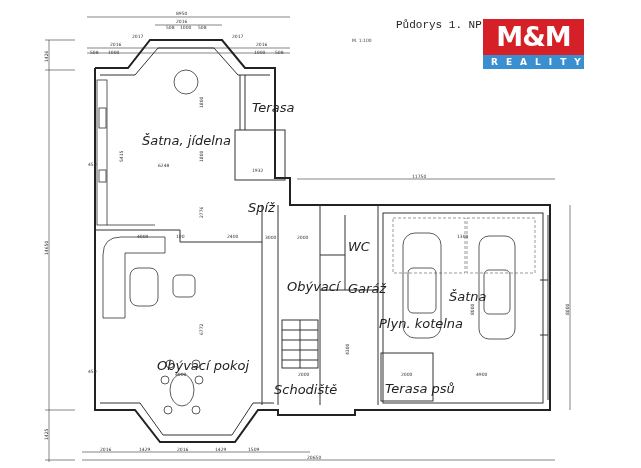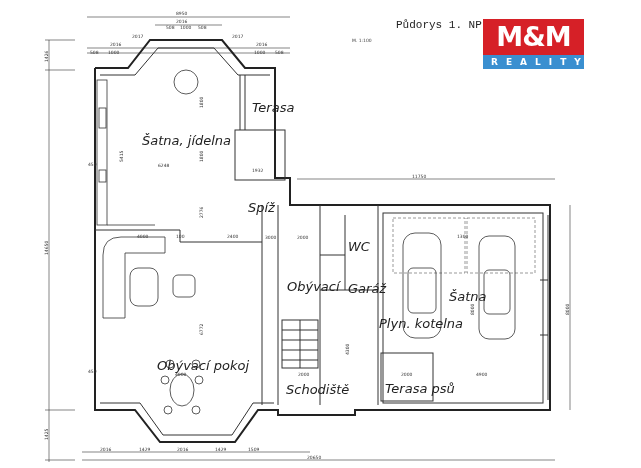--- a/index.html
+++ b/index.html
@@ -125,21 +125,21 @@
 </div>
 
 <div class="room" style="left:142px;top:133px;">Šatna, jídelna</div>
 <div class="room" style="left:252px;top:100px;">Terasa</div>
 <div class="room" style="left:248px;top:152px;margin-top:48px;">Spíž</div>
 <div class="room" style="left:287px;top:279px;">Obývací</div>
 <div class="room" style="left:348px;top:239px;">WC</div>
 <div class="room" style="left:348px;top:281px;">Garáž</div>
 <div class="room" style="left:331px;top:316px;padding-left:48px;">Plyn. kotelna</div>
 <div class="room" style="left:157px;top:333px;margin-top:25px;">Obývací pokoj</div>
-<div class="room" style="left:286px;top:382px;">Schodiště</div>
+<div class="room" style="left:274px;top:382px;">Schodiště</div>
 <div class="room" style="left:449px;top:289px;">Šatna</div>
 <div class="room" style="left:385px;top:381px;">Terasa psů</div>
 
 <div class="dim" style="left:176px;top:11px;">8950</div>
 <div class="dim" style="left:176px;top:19px;">2016</div>
 <div class="dim" style="left:166px;top:25px;">508</div>
 <div class="dim" style="left:180px;top:25px;">1000</div>
 <div class="dim" style="left:198px;top:25px;">508</div>
 <div class="dim" style="left:110px;top:42px;">2016</div>
 <div class="dim" style="left:90px;top:50px;">508</div>

